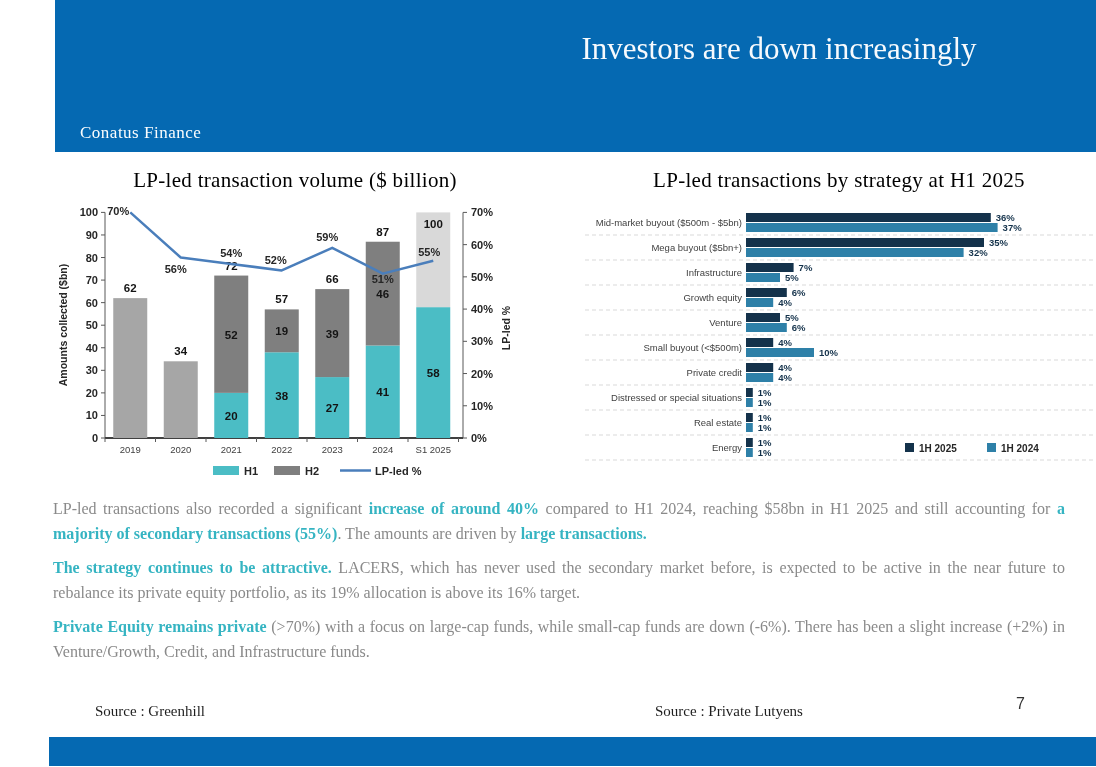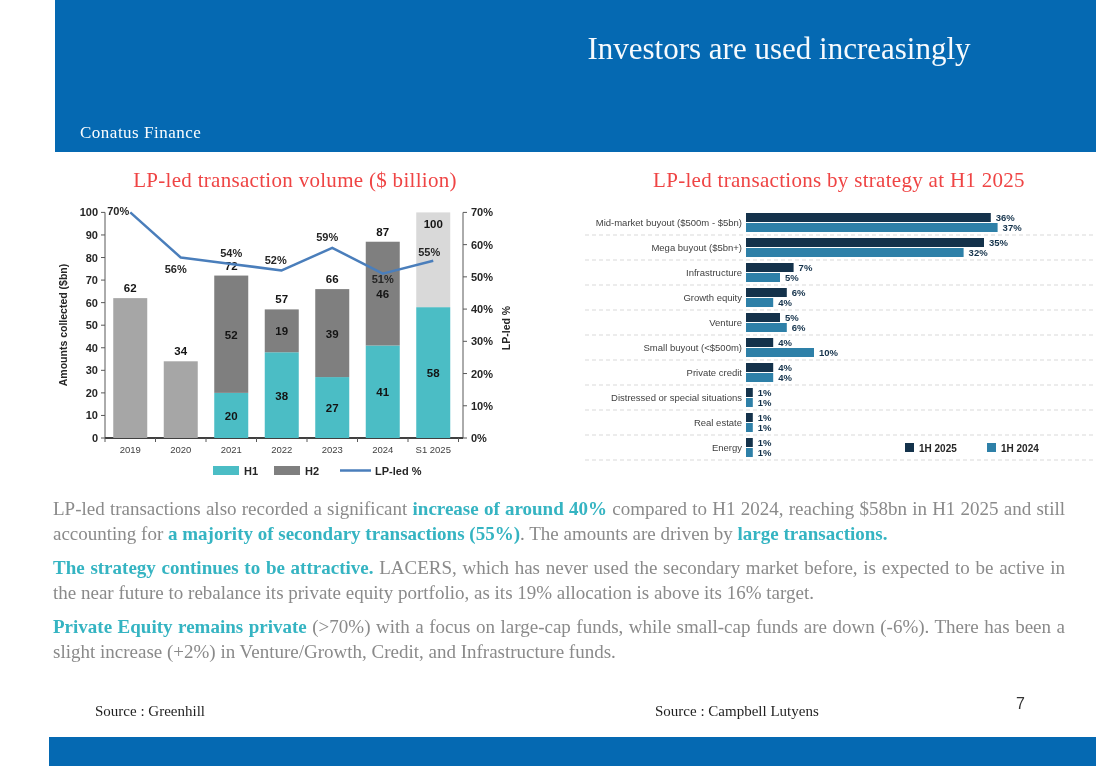--- a/index.html
+++ b/index.html
@@ -4,45 +4,45 @@
 <style>
   html,body{margin:0;padding:0;}
   body{
     width:1096px;height:767px;position:relative;background:#ffffff;
     font-family:"Liberation Serif", serif;overflow:hidden;
   }
   .header-bar{position:absolute;left:55px;top:0;width:1041px;height:152px;background:#0569b2;}
   .brand{position:absolute;left:25px;bottom:9px;color:#fbfdfe;font-size:17px;letter-spacing:.5px;}
   .slide-title{position:absolute;right:22px;top:26px;width:590px;text-align:center;color:#f7fafd;
     font-size:31px;line-height:46px;font-weight:400;}
-  .chart-title{position:absolute;color:#ef4444;font-size:21px;text-align:center;letter-spacing:.3px;}
+  .chart-title{position:absolute;color:#000000;font-size:21px;text-align:center;letter-spacing:.3px;}
   #left-chart-title{left:70px;top:168px;width:450px;}
   #right-chart-title{left:594px;top:168px;width:490px;}
   .chart-box{position:absolute;}
   #left-chart{left:55px;top:200px;}
   #right-chart{left:585px;top:208px;}
   .commentary{position:absolute;left:53px;top:496px;width:1012px;color:#8a8a8a;
-    font-size:19px;line-height:25px;text-align:justify;}
+    font-size:16px;line-height:25px;text-align:justify;}
   .commentary p{margin:0 0 9px 0;}
   .hl{color:#35b4c2;font-weight:bold;}
   .source{position:absolute;top:703px;font-size:15px;color:#1f1f1f;}
   #source-left{left:95px;}
   #source-right{left:655px;}
   .page-number{position:absolute;left:1016px;top:695px;font-family:"Liberation Sans",sans-serif;
     font-size:16px;color:#333333;}
   .footer-bar{position:absolute;left:49px;top:737px;width:1047px;height:29px;background:#0569b2;}
   svg text{user-select:none;}
 </style>
 </head>
 <body>
 
 <div class="header-bar">
   <div class="brand">Conatus Finance</div>
   <div class="slide-title">
-    <div>Investors are used increasingly</div>
+    <div>Investors are down increasingly</div>
   </div>
 </div>
 
 <div class="chart-title" id="left-chart-title">LP-led transaction volume ($ billion)</div>
 <div class="chart-title" id="right-chart-title">LP-led transactions by strategy at H1 2025</div>
 
 <svg class="chart-box" id="left-chart" width="470" height="292" viewBox="0 0 470 292">
     <line x1="50" y1="12.4" x2="50" y2="238" stroke="#595959" stroke-width="1"></line>
     <line x1="408" y1="12.4" x2="408" y2="238" stroke="#595959" stroke-width="1"></line>
     <line x1="50" y1="238" x2="408" y2="238" stroke="#404040" stroke-width="1.8"></line>
@@ -212,16 +212,16 @@
     <text x="416" y="243.5" font-size="10" font-weight="bold" fill="#262626" text-anchor="start" font-family="&quot;Liberation Sans&quot;,sans-serif">1H 2024</text>
   </svg>
 
 <div class="commentary">
     <p><span>LP-led transactions also recorded a significant </span><span class="hl">increase of around 40%</span><span> compared to H1 2024, reaching $58bn in H1 2025 and still accounting for </span><span class="hl">a majority of secondary transactions (55%)</span><span>. The amounts are driven by </span><span class="hl">large transactions.</span></p>
     <p><span class="hl">The strategy continues to be attractive.</span><span> LACERS, which has never used the secondary market before, is expected to be active in the near future to rebalance its private equity portfolio, as its 19% allocation is above its 16% target.</span></p>
     <p><span class="hl">Private Equity remains private</span><span> (&gt;70%) with a focus on large-cap funds, while small-cap funds are down (-6%). There has been a slight increase (+2%) in Venture/Growth, Credit, and Infrastructure funds.</span></p>
   </div>
 
 <div class="source" id="source-left">Source : Greenhill</div>
-<div class="source" id="source-right">Source : Campbell Lutyens</div>
+<div class="source" id="source-right">Source : Private Lutyens</div>
 <div class="page-number">7</div>
 
 <div class="footer-bar"></div>
 
 </body></html>

